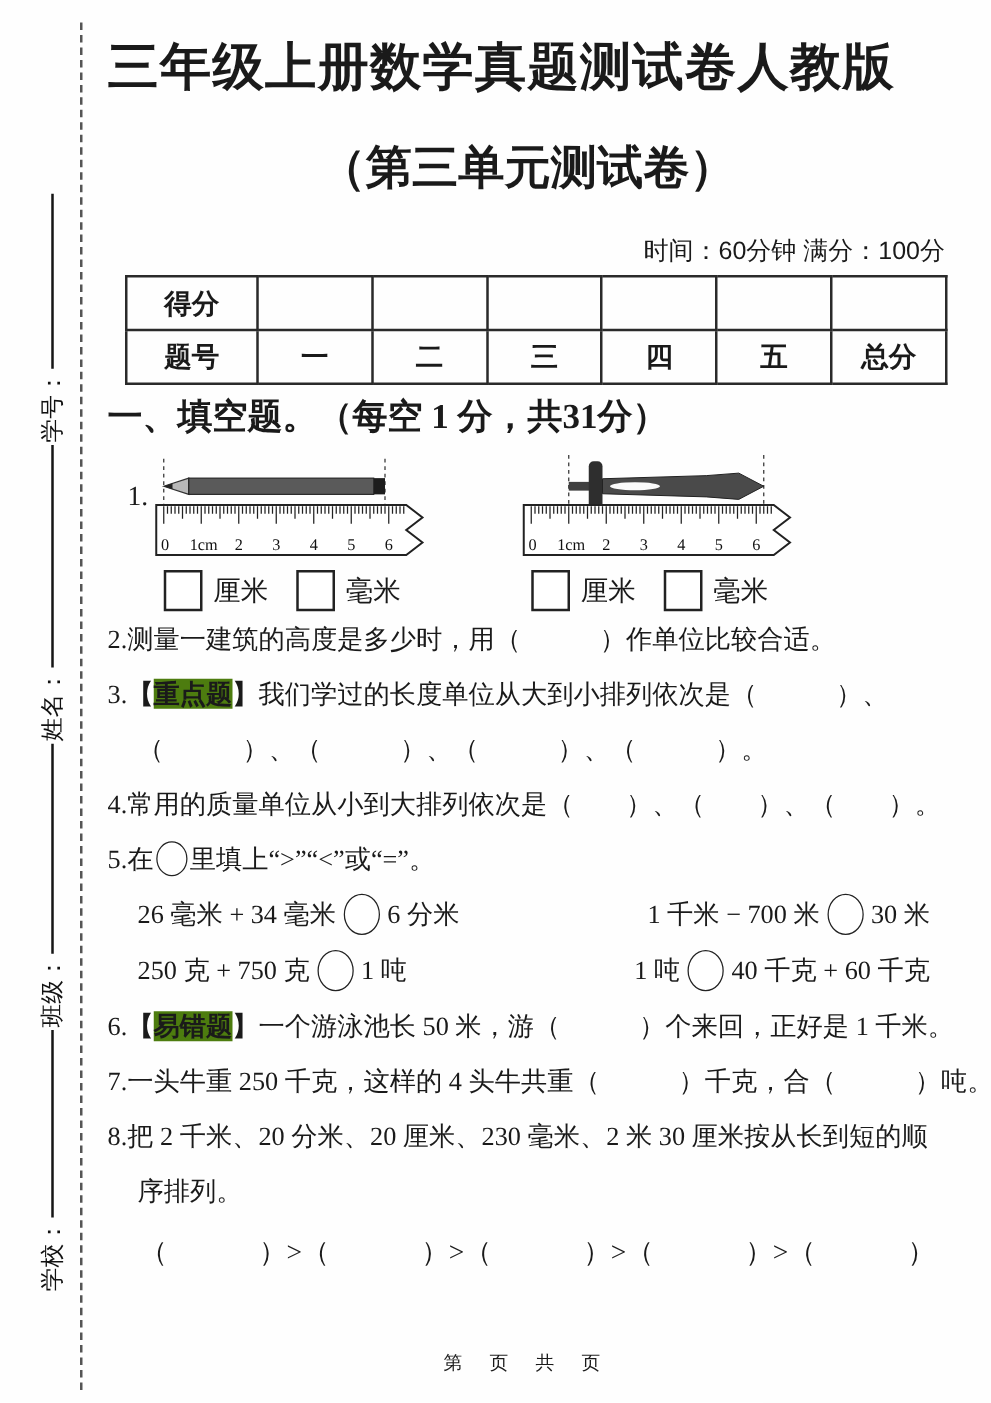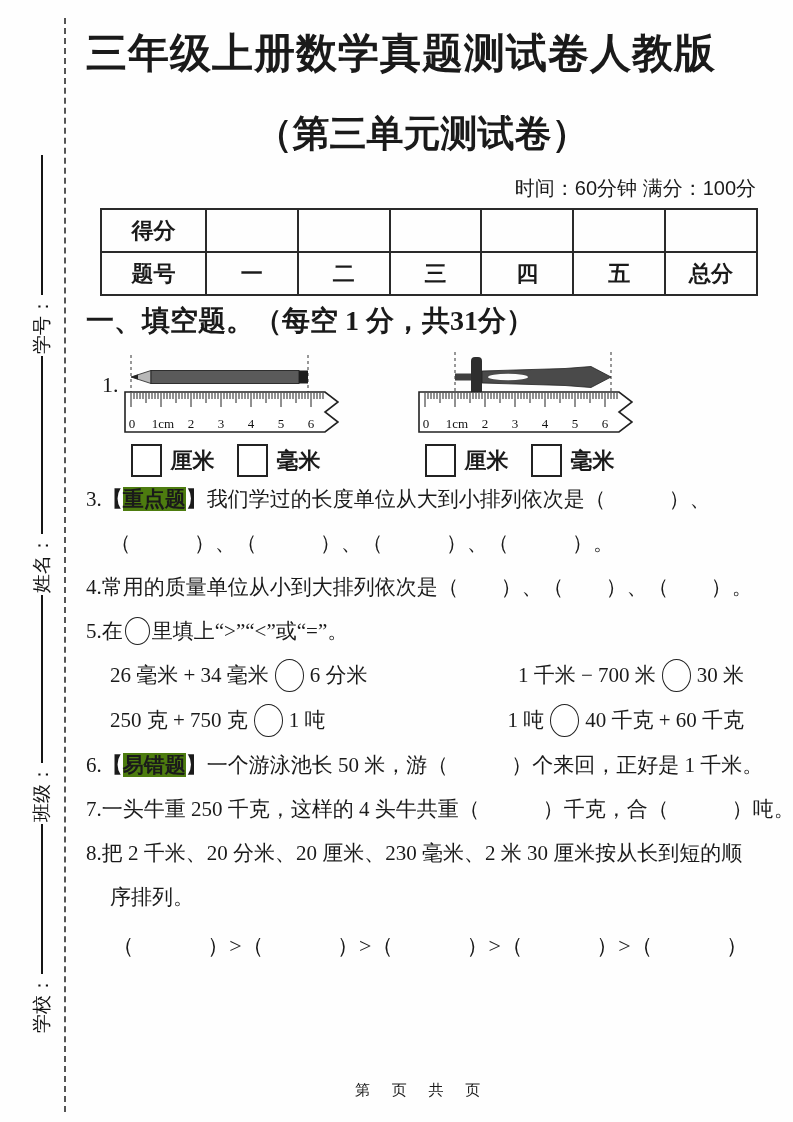--- a/index.html
+++ b/index.html
@@ -31,40 +31,40 @@
   .title {
     margin-top:26px; text-align:left; font-size:41px; font-weight:bold;
     font-family:"Liberation Sans","DejaVu Sans",sans-serif; letter-spacing:1px;
     white-space:nowrap;
   }
   .subtitle {
     margin-top:28px; text-align:center; font-size:37px; font-weight:bold;
     font-family:"Liberation Sans","DejaVu Sans",sans-serif;
   }
   .meta {
-    margin-top:16px; text-align:right; font-size:20px;
+    margin-top:28px; text-align:right; font-size:20px;
     font-family:"Liberation Sans","DejaVu Sans",sans-serif; padding-right:2px;
   }
   table.score {
     width:658px; margin:6px auto 0 14px; border-collapse:collapse;
     table-layout:fixed;
   }
   table.score td {
     border:2px solid #2a2a2a; text-align:center; font-size:22px; font-weight:bold;
     height:43px;
   }
   .sec-heading { margin-top:6px; font-size:28px; font-weight:bold; white-space:nowrap; }
   
   .q1-row { display:flex; flex-direction:row; margin-top:6px; }
   .q1-num { font-size:22px; margin:26px 2px 0 16px; }
   .ruler-group { display:flex; flex-direction:column; }
   .ruler-group + .ruler-group { margin-left:56px; }
   .unit-row { display:flex; align-items:center; margin:6px 0 0 10px; font-size:22px; }
   .ans-box { display:inline-block; width:31px; height:33px; border:2px solid #222; background:#fff; margin-right:9px; }
-  .unit-label { margin-right:22px;font-weight:bold; }
+  .unit-label { margin-right:22px; }
   
   .q { font-size:21px; line-height:44px; white-space:nowrap; }
   .q.cont { padding-left:24px; }
   .tag { background:#4d7c0f; font-weight:bold; }
   .brk { font-weight:bold; }
   .circle {
     display:inline-block; width:29px; height:33px; border:1.6px solid #222;
     border-radius:50%; vertical-align:middle; margin:0 6px 4px 6px; background:#fff;
   }
   .circle.small { width:25px; height:28px; margin:0 2px 4px 2px; }
@@ -324,20 +324,21 @@
         </svg>
         <div class="unit-row">
           <span class="ans-box"></span>
           <span class="unit-label">厘米</span>
           <span class="ans-box"></span>
           <span class="unit-label">毫米</span>
         </div>
       </div>
     </div>
 
+    <p class="q">2.测量一建筑的高度是多少时，用（　　　）作单位比较合适。</p>
 
     <p class="q"><span>3.</span><span class="brk">【</span><span class="tag">重点题</span><span class="brk">】</span><span>我们学过的长度单位从大到小排列依次是（　　　）、</span></p>
     <p class="q cont">（　　　）、（　　　）、（　　　）、（　　　）。</p>
 
     <p class="q">4.常用的质量单位从小到大排列依次是（　　）、（　　）、（　　）。</p>
 
     <p class="q"><span>5.在</span><span class="circle small"></span><span>里填上“&gt;”“&lt;”或“=”。</span></p>
 
     <div class="q5row two">
       <span><span>26 毫米 + 34 毫米</span><span class="circle"></span><span>6 分米</span></span>

